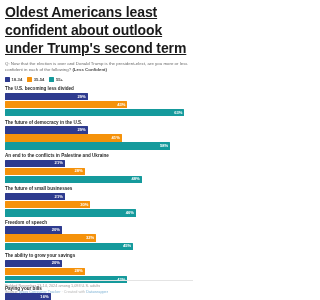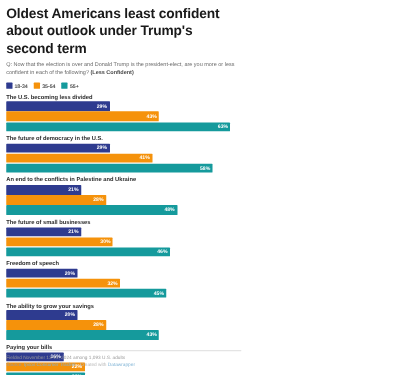--- a/index.html
+++ b/index.html
@@ -10,25 +10,26 @@
     -webkit-font-smoothing: antialiased;
   }
   .chart-root {
     width: 198px; height: 300px;
     background: #ffffff;
     padding: 4px 5px 0 5px;
     position: relative;
     overflow: hidden;
   }
   .title {
-    font-size: 11px;
+    font-size: 14px;
     font-weight: bold;
     line-height: 1.28;
     color: #1a1a1a;
     letter-spacing: -0.1px;
+    text-decoration: underline;
   }
   .subtitle {
     margin-top: 3px;
     font-size: 4.4px;
     line-height: 1.42;
     color: #6b6b6b;
   }
   .subtitle b { color: #4a4a4a; font-weight: bold; }
 
   .legend {

